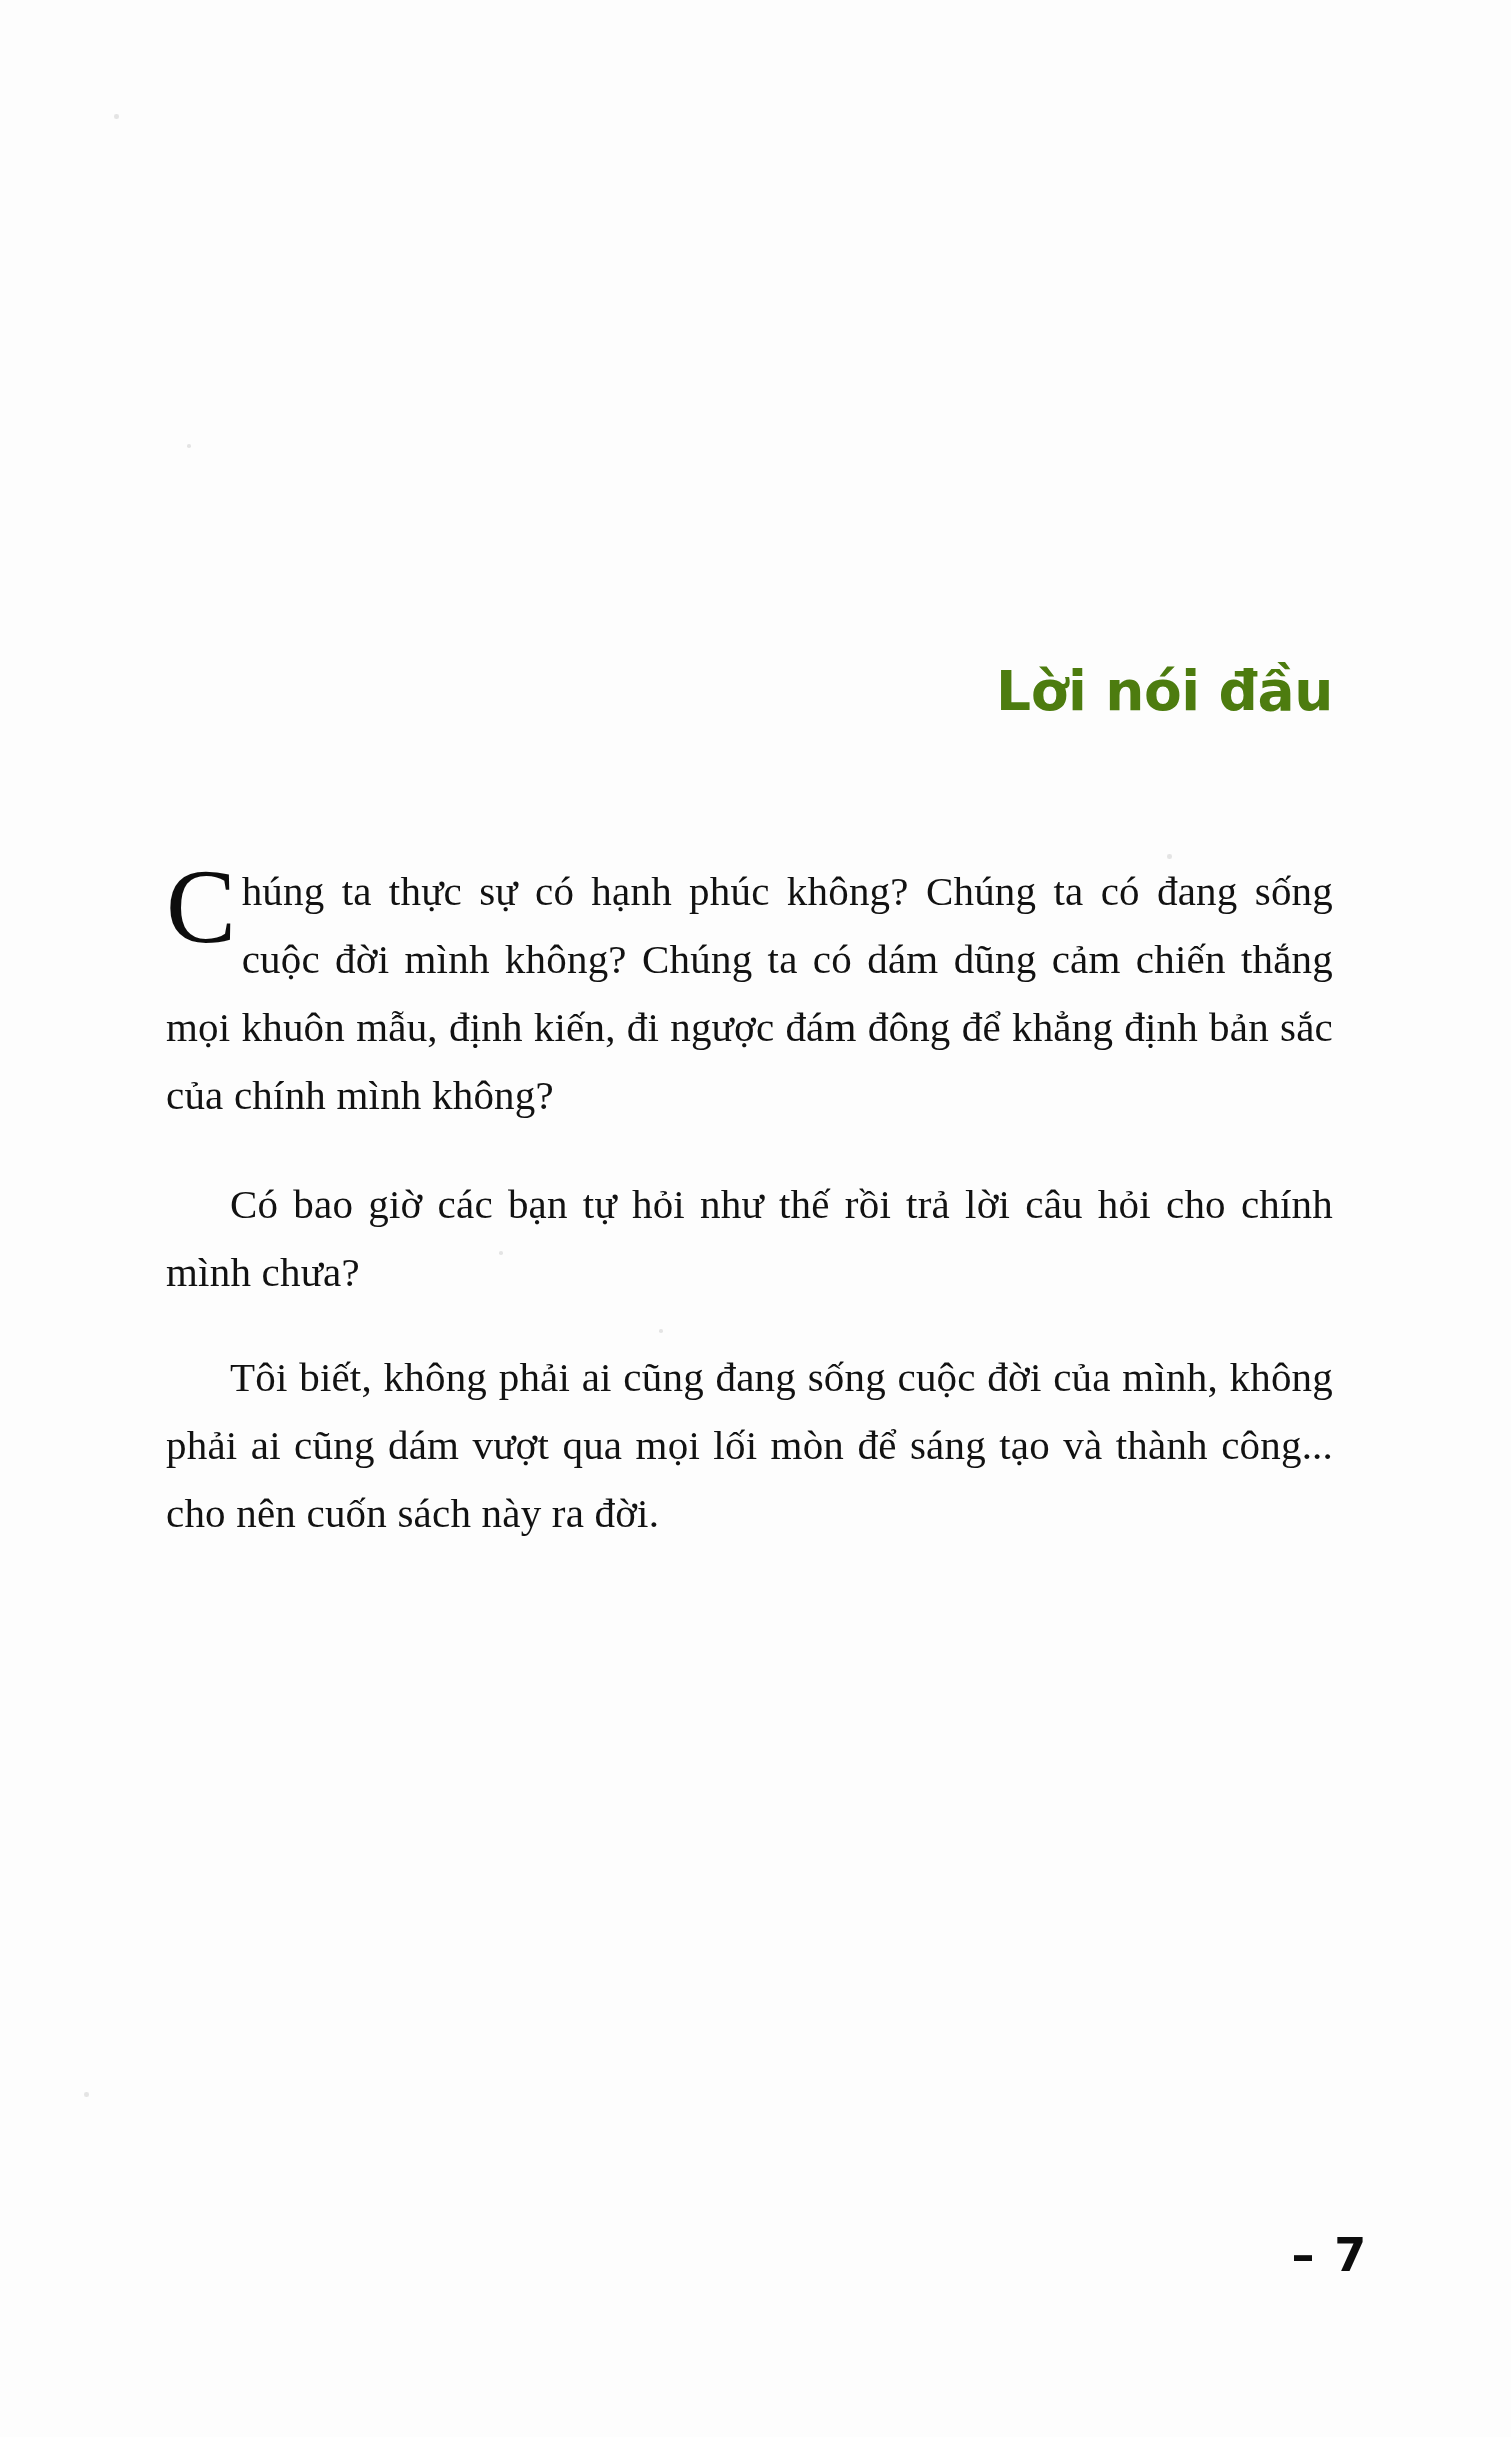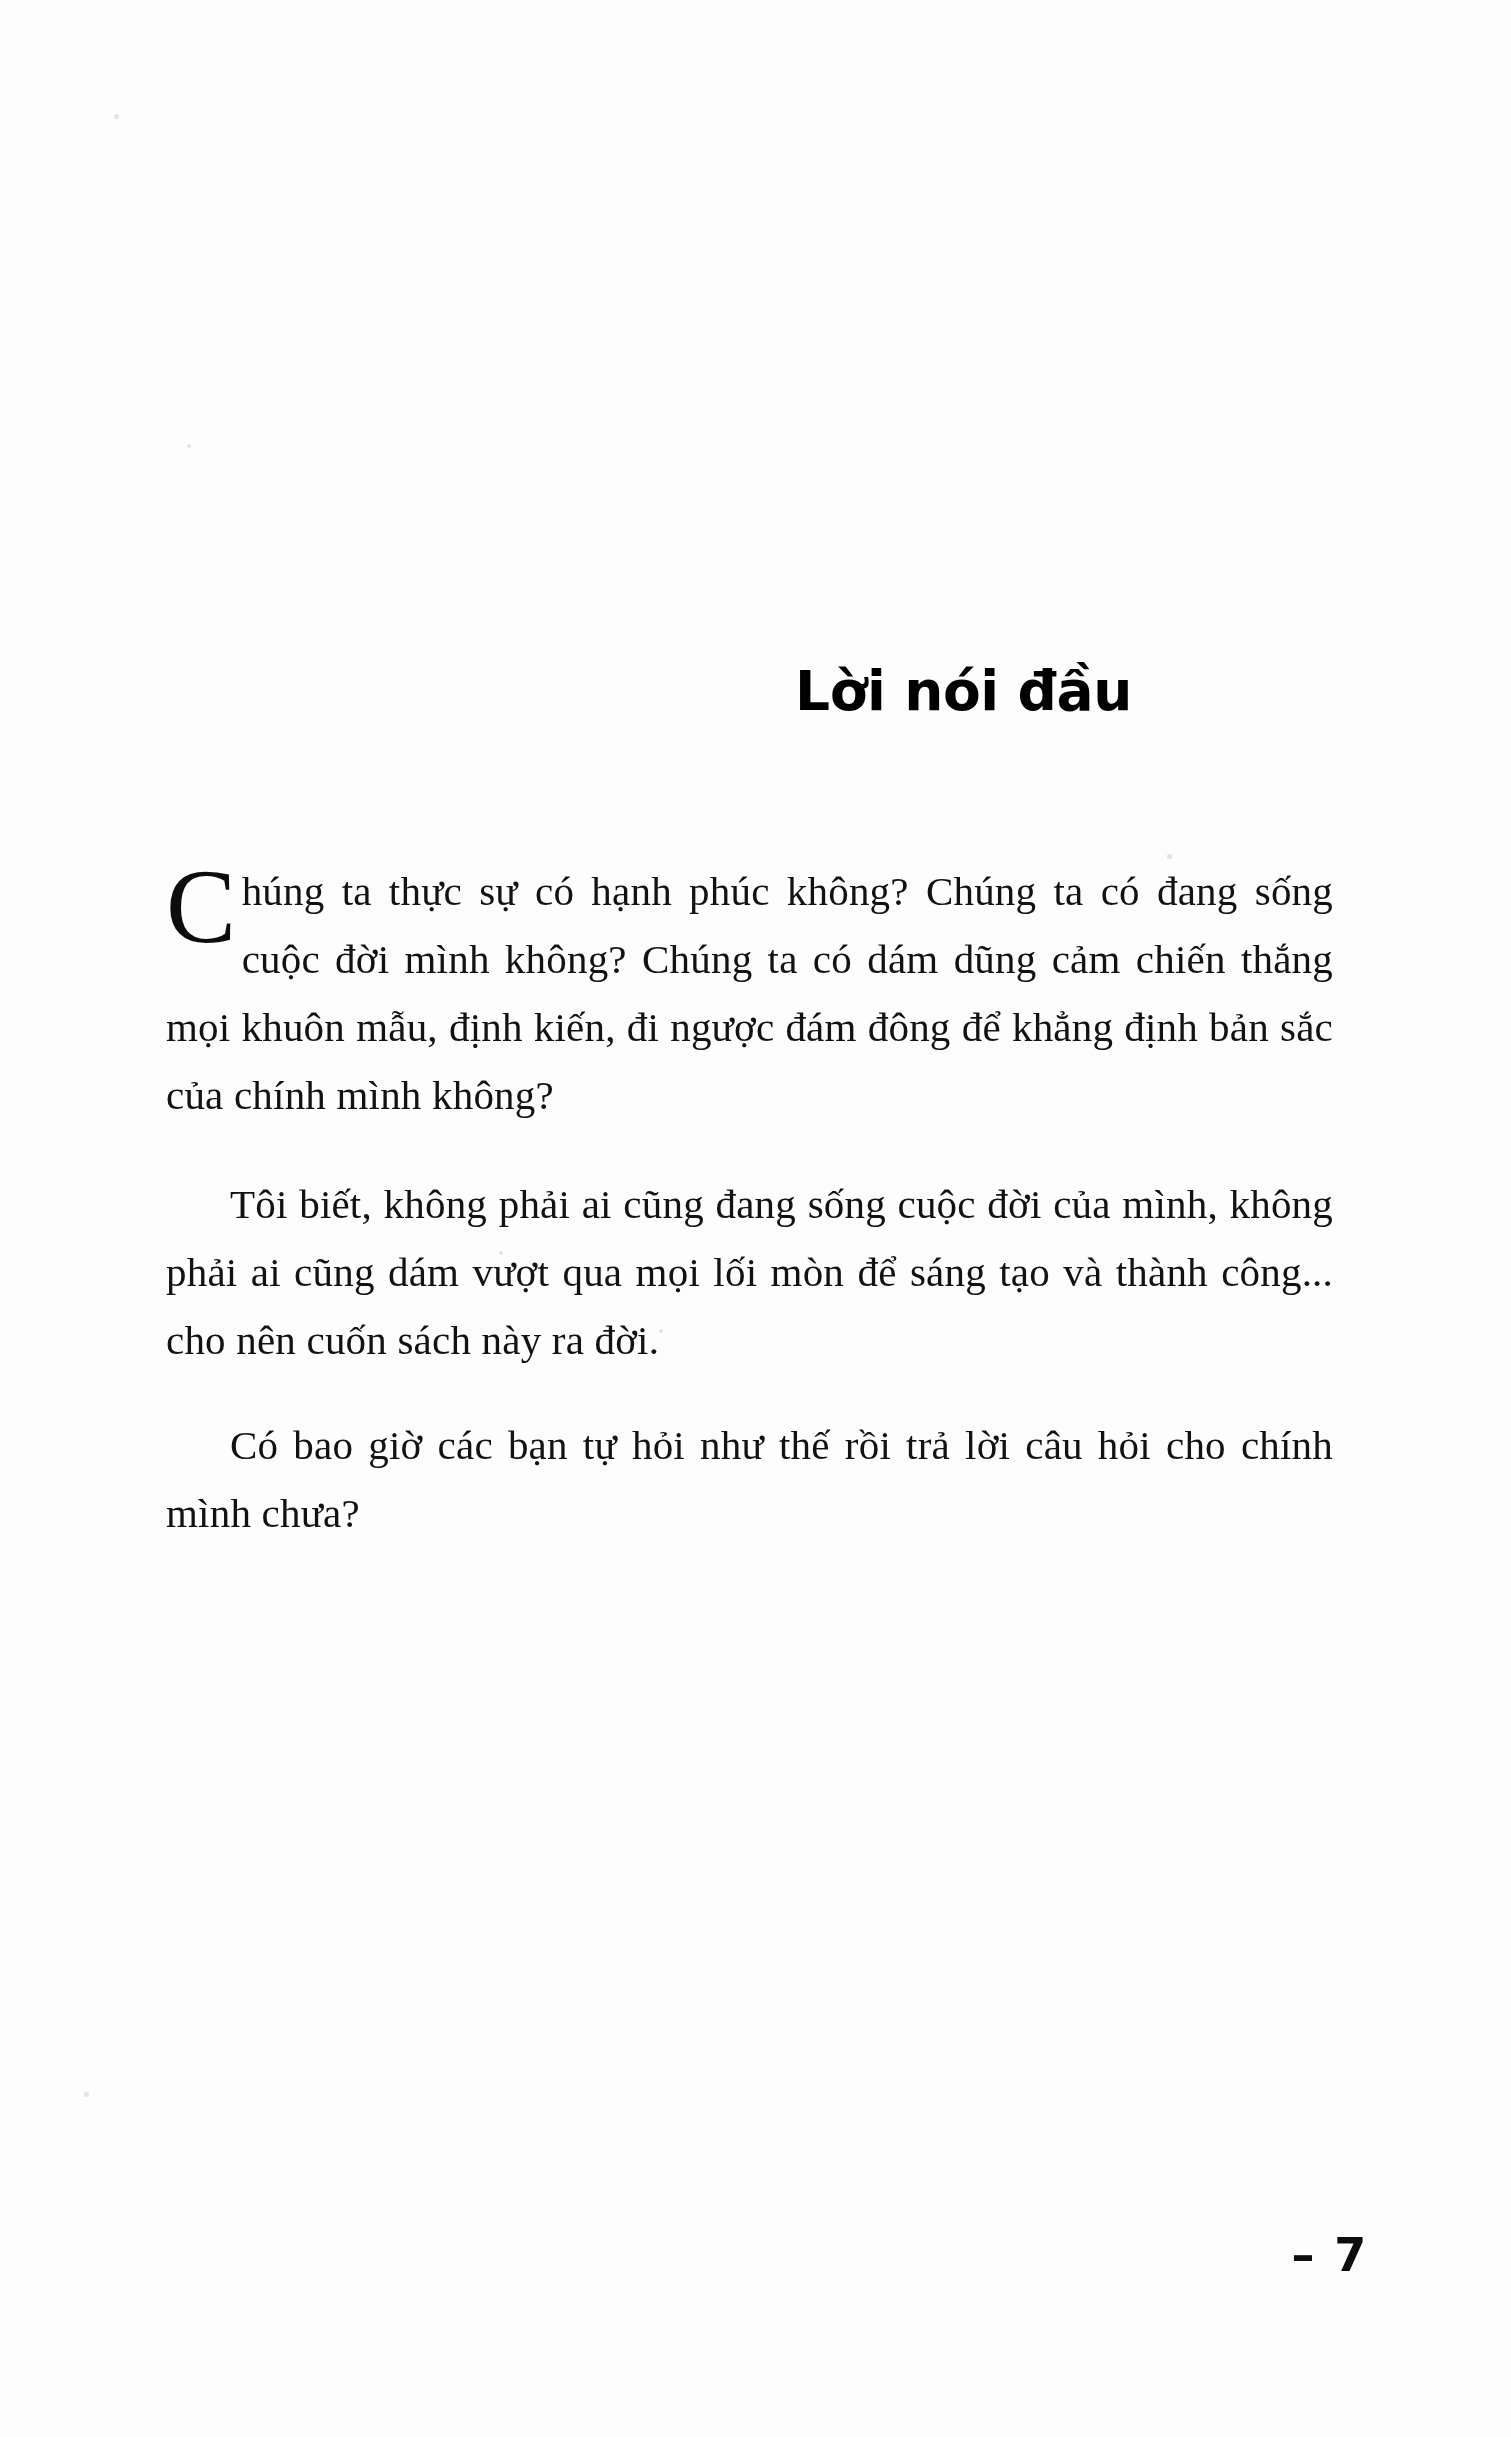--- a/index.html
+++ b/index.html
@@ -35,22 +35,22 @@
     left: 166px;
     top: 659px;
     width: 1167px;
   }
 
   .chapter-title {
     font-family: "DejaVu Sans", sans-serif;
     font-weight: bold;
     font-size: 55px;
     letter-spacing: -0.4px;
-    color: #000000;
-    text-align: center;
+    color: #4d7c0f;
+    text-align: right;
     margin: 0 0 134px 0;
     padding-left: 428px;
   }
 
   .para {
     font-size: 41px;
     line-height: 68px;
     text-align: justify;
     text-justify: inter-word;
     margin: 0 0 37px 0;
@@ -99,23 +99,23 @@
   <div class="speck" style="left:499px; top:1251px; width:3.6px; height:3.6px;"></div>
   <div class="speck" style="left:659px; top:1329px; width:3.6px; height:3.6px;"></div>
   <div class="speck" style="left:84px; top:2092px; width:4.5px; height:4.5px;"></div>
 
   <div class="content">
 
     <h1 class="chapter-title">Lời nói đầu</h1>
 
     <p class="para first"><span class="dropcap">C</span><span>húng ta thực sự có hạnh phúc không? Chúng ta có đang sống cuộc đời mình không? Chúng ta có dám dũng cảm chiến thắng mọi khuôn mẫu, định kiến, đi ngược đám đông để khẳng định bản sắc của chính mình không?</span></p>
 
+    <p class="para indent">Có bao giờ các bạn tự hỏi như thế rồi trả lời câu hỏi cho chính mình chưa?</p>
+
     <p class="para indent">Tôi biết, không phải ai cũng đang sống cuộc đời của mình, không phải ai cũng dám vượt qua mọi lối mòn để sáng tạo và thành công... cho nên cuốn sách này ra đời.</p>
-
-    <p class="para indent">Có bao giờ các bạn tự hỏi như thế rồi trả lời câu hỏi cho chính mình chưa?</p>
 
 
   </div>
 
   <div class="folio">– 7</div>
 
 </div>
 
 
 </body></html>

